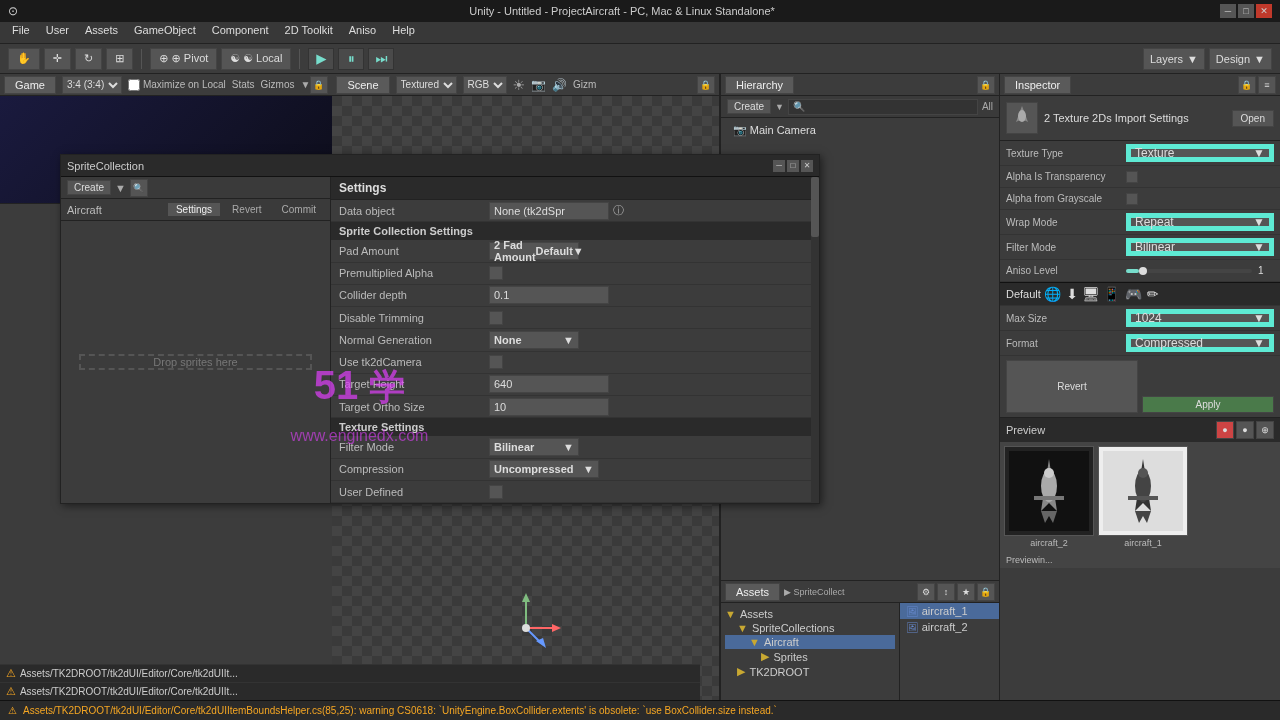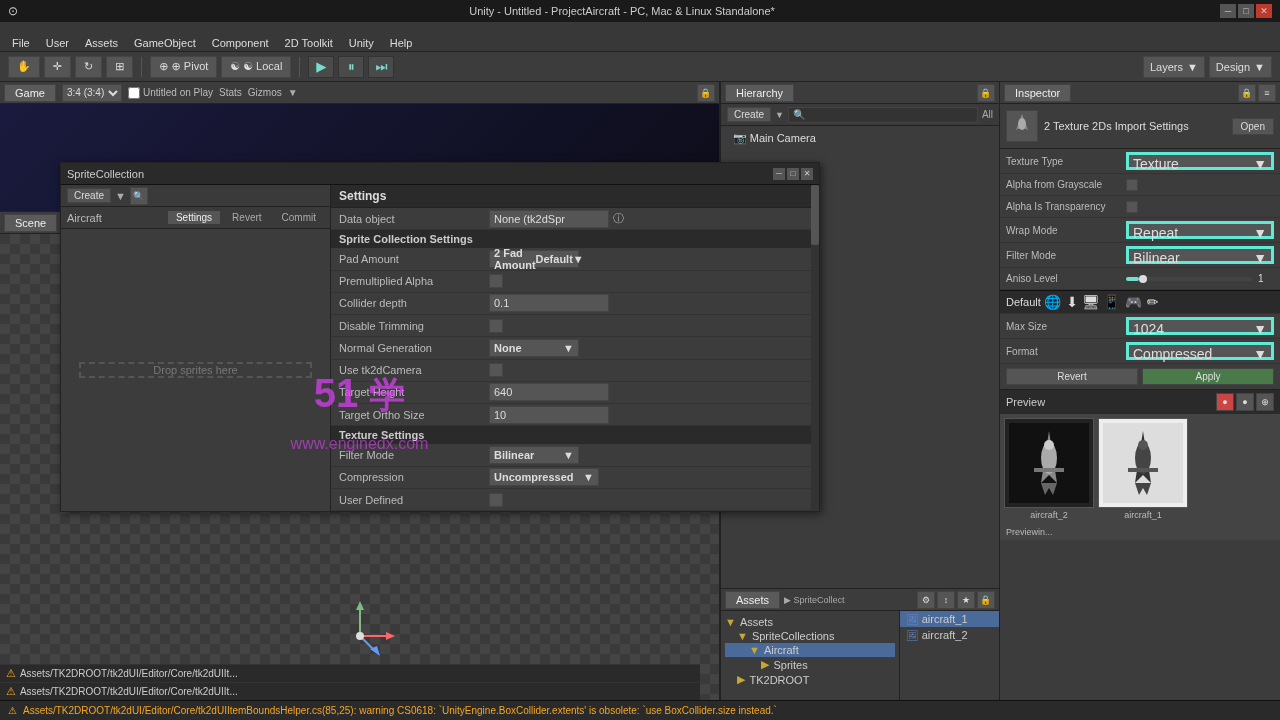--- a/index.html
+++ b/index.html
@@ -29,23 +29,23 @@
     .win-btn {
       width: 16px; height: 14px;
       background: #555; border: none; color: #ccc;
       cursor: pointer; font-size: 9px; display: flex; align-items: center; justify-content: center;
     }
     .win-btn.close { background: #c0392b; }
 
     
     #menubar {
       background: #383838;
-      height: 30px;
-      display: flex;
-      align-items: flex-end;
+      height: 22px;
+      display: flex;
+      align-items: flex-start;
       padding: 0 4px;
       border-bottom: 1px solid #222;
     }
     .menu-item {
       padding: 2px 8px;
       color: #ddd;
       cursor: pointer;
       font-size: 11px;
     }
 
@@ -320,37 +320,37 @@
     }
     .insp-row {
       display: flex;
       align-items: center;
       padding: 3px 6px;
       border-bottom: 1px solid #333;
       min-height: 22px;
     }
     .insp-label { width: 120px; color: #bbb; font-size: 10px; }
     .insp-dropdown {
-      background: #555; border: 3px solid #5eead4; color: #ddd;
-      padding: 1px 4px; font-size: 14px; height: 18px;
-      display: flex; justify-content: space-between; cursor: pointer; flex: 1;
+      background: #555; border: 5px solid #5eead4; color: #ddd;
+      padding: 1px 4px; font-size: 12px; height: 18px;
+      display: flex; align-items: center; justify-content: space-between; cursor: pointer; flex: 1;
     }
     .insp-checkbox { width: 12px; height: 12px; background: #555; border: 1px solid #444; cursor: pointer; }
     .slider-track {
       flex: 1; height: 4px; background: #444; position: relative; border-radius: 2px;
       display: flex; align-items: center;
     }
     .slider-fill { height: 100%; background: #7dc; border-radius: 2px; }
     .slider-thumb { width: 8px; height: 8px; background: #ddd; border-radius: 50%; position: absolute; }
     .insp-btns { display: flex; gap: 4px; padding: 4px 6px; }
     .insp-btn {
       background: #555; border: 1px solid #444; color: #ddd;
       padding: 2px 10px; cursor: pointer; font-size: 10px; flex: 1;
     }
-    .insp-btn.apply { background: #4a7a4a; }
+    .insp-btn.apply { background: #4a7a4a; margin-top: 36px; }
 
     
     .preview-section {
       border-top: 1px solid #222;
     }
     .preview-header {
       background: #2a2a2a;
       padding: 3px 6px;
       font-size: 11px;
       color: #ccc;
@@ -472,21 +472,21 @@
   </div>
 </div>
 
 <div id="menubar">
   <span class="menu-item">File</span>
   <span class="menu-item">User</span>
   <span class="menu-item">Assets</span>
   <span class="menu-item">GameObject</span>
   <span class="menu-item">Component</span>
   <span class="menu-item">2D Toolkit</span>
-  <span class="menu-item">Unity</span>
+  <span class="menu-item">Aniso</span>
   <span class="menu-item">Help</span>
 </div>
 
 <div id="toolbar">
   <button class="toolbar-btn">✋</button>
   <button class="toolbar-btn">✛</button>
   <button class="toolbar-btn">↻</button>
   <button class="toolbar-btn">⊞</button>
   <div class="toolbar-sep"></div>
   <button class="toolbar-btn">
@@ -514,32 +514,32 @@
     </div>
     <div class="layers-dropdown">
       <span>Design</span>
       <span>▼</span>
     </div>
   </div>
 </div>
 
 <div id="main-layout" style="display:flex; height:calc(720px - 74px - 20px);">
 
-  <div id="left-panel" style="flex:1; display:flex; flex-direction:column; position:relative;justify-content:center;">
+  <div id="left-panel" style="flex:1; display:flex; flex-direction:row; position:relative;justify-content:center;">
 
     <div id="game-panel" style="height:130px; display:flex; flex-direction:column; border-bottom:1px solid #222;">
       <div class="tab-bar">
         <div class="tab active">Game</div>
         <div style="display:flex; align-items:center; gap:6px; margin-left:6px;">
           <select style="background:#555; border:1px solid #444; color:#ddd; font-size:10px; height:18px;">
             <option>3:4 (3:4)</option>
           </select>
           <label style="font-size:10px; color:#bbb; display:flex; align-items:center; gap:3px;">
             <input type="checkbox" style="width: 12px; height: 12px;">
-            <span>Untitled on Play</span>
+            <span>Maximize on Local</span>
           </label>
           <span style="font-size:10px; color:#bbb; cursor:pointer;">Stats</span>
           <span style="font-size:10px; color:#bbb; cursor:pointer;">Gizmos</span>
           <span style="font-size:10px; color:#aaa;">▼</span>
         </div>
         <div class="tab-controls">
           <button class="icon-btn">🔒</button>
         </div>
       </div>
       <div class="game-view">
@@ -795,25 +795,25 @@
       </div>
 
       <div class="insp-row">
         <span class="insp-label">Texture Type</span>
         <div class="insp-dropdown">
           <span>Texture</span>
           <span>▼</span>
         </div>
       </div>
       <div class="insp-row">
+        <span class="insp-label">Alpha Is Transparency</span>
+        <div class="insp-checkbox"></div>
+      </div>
+      <div class="insp-row">
         <span class="insp-label">Alpha from Grayscale</span>
-        <div class="insp-checkbox"></div>
-      </div>
-      <div class="insp-row">
-        <span class="insp-label">Alpha Is Transparency</span>
         <div class="insp-checkbox"></div>
       </div>
       <div class="insp-row">
         <span class="insp-label">Wrap Mode</span>
         <div class="insp-dropdown">
           <span>Repeat</span>
           <span>▼</span>
         </div>
       </div>
       <div class="insp-row">

